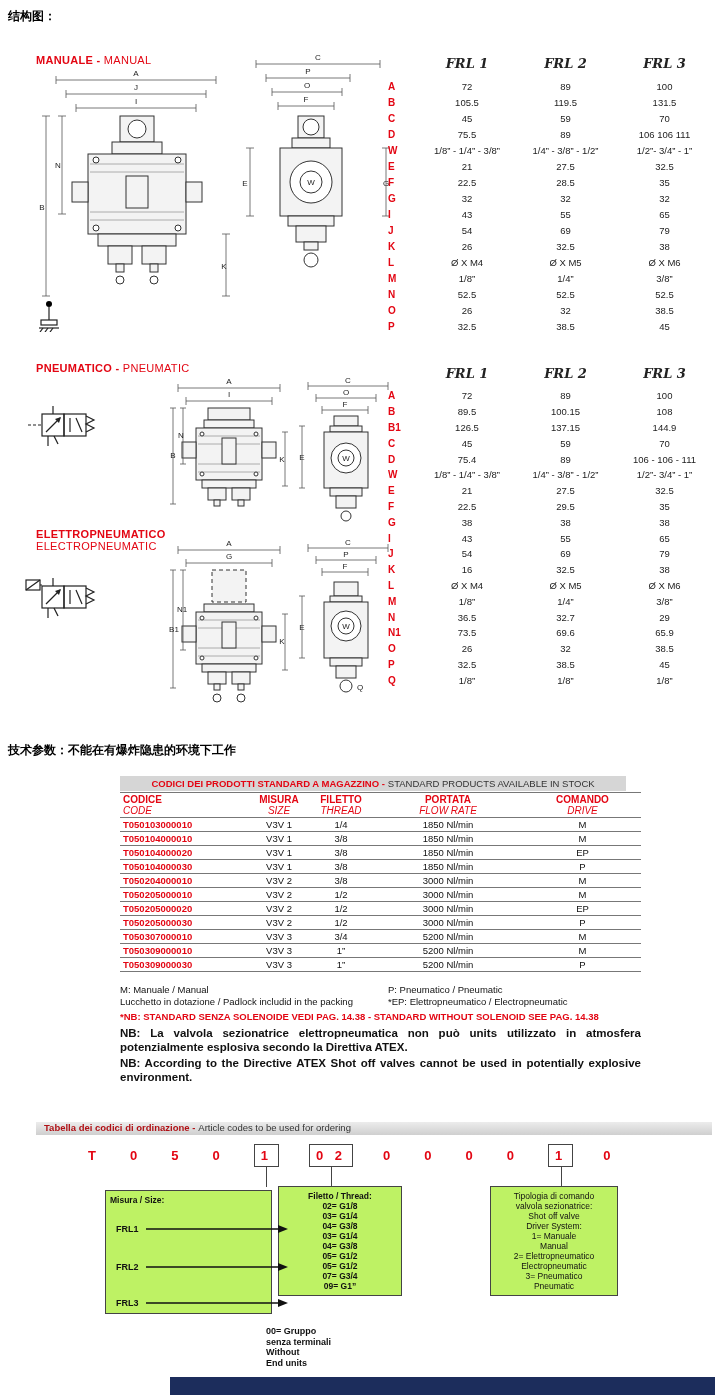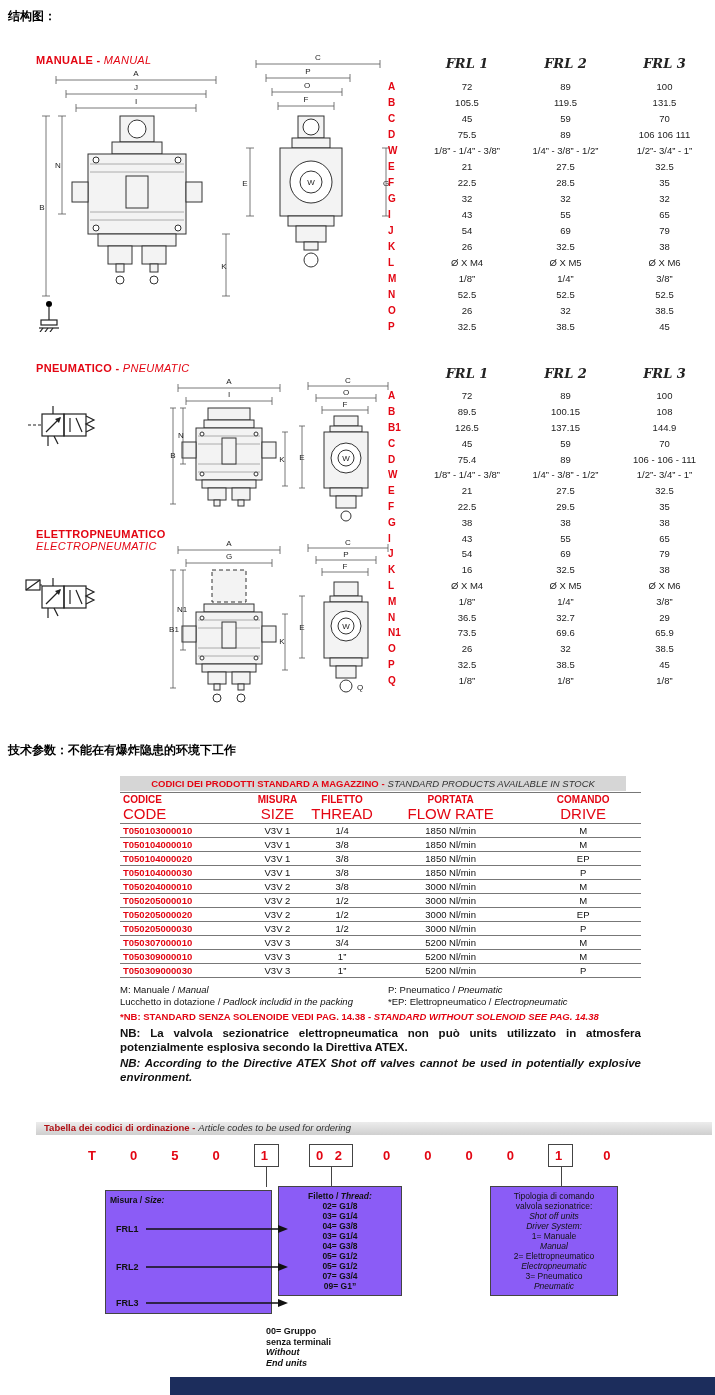--- a/index.html
+++ b/index.html
@@ -1,19 +1,19 @@
 <!DOCTYPE html>
 <html><head>
 <meta charset="utf-8">
 <style>
 *{margin:0;padding:0;box-sizing:border-box}
 body{background:#fff}
 .page{position:relative;width:715px;height:1395px;background:#fff;font-family:"Liberation Sans",sans-serif;color:#111;overflow:hidden}
 .red{color:#e30613}
-.em{font-style:italic}
+.em{}
 .b{font-weight:bold}
 .zh{position:absolute;font-size:12px;font-weight:bold;color:#000;font-family:"DejaVu Sans",sans-serif}
 .sec-label{position:absolute;font-size:11px;font-weight:bold;color:#e30613;letter-spacing:.3px}
 .sec-label .em{font-weight:normal}
 
 .draw{position:absolute}
 .draw .dim line{stroke:#555;stroke-width:.8;fill:none}
 .draw .lbl text{font-size:8px;fill:#222;text-anchor:middle;font-family:"Liberation Sans",sans-serif}
 .draw .body rect{fill:#f3f3f3;stroke:#333;stroke-width:1}
 .draw .body line{stroke:#9a9a9a;stroke-width:.8}
@@ -28,35 +28,35 @@
 .t1 tbody td{height:16px}
 .t2 tbody td{height:15.8px}
 
 .titlebar{position:absolute;background:#d6d6d6;font-size:9.5px;display:flex;align-items:center;justify-content:center;gap:3px}
 .titlebar .dk{color:#333}
 .stock{position:absolute;left:120px;top:792px;width:521px;border-collapse:collapse}
 .stock th,.stock td{border-bottom:1px solid #777;font-size:9.5px;padding:1px 3px;text-align:center}
 .stock thead th{border-top:1px solid #777}
 .stock th:first-child,.stock td:first-child{text-align:left}
 .stock .hit{color:#e30613;font-weight:bold;font-size:10px}
-.stock .hen{color:#e30613;font-size:15px;font-weight:normal}
+.stock .hen{color:#e30613;font-style:italic;font-size:10px;font-weight:normal}
 .stock td.code{color:#e30613;font-weight:bold}
 .noterow{position:absolute;left:120px;width:521px;font-size:9.5px;display:flex}
 .noterow .cell1{width:268px}
 .nbred{position:absolute;left:120px;width:521px;font-size:9.5px;color:#e30613;font-weight:bold}
 .nbblock{position:absolute;left:120px;width:521px;font-size:11.5px;font-weight:bold;text-align:justify;line-height:14px}
 
 .orderband{position:absolute;background:linear-gradient(#ececec,#cfcfcf);font-size:9.5px;display:flex;align-items:flex-start;padding-left:8px;gap:3px}
 .orderband .t1c{color:#b01116;font-weight:bold}
 .orderband .dk{color:#333}
 .coderow{position:absolute;left:88px;top:1144px;display:flex;gap:30px;align-items:center;color:#e30613;font-weight:bold;font-size:13px}
 .codechar{position:relative;display:inline-block;min-width:10px;text-align:center;letter-spacing:4px}
 .codechar.boxed{border:1px solid #444;padding:3px 6px}
 .codechar.boxed::after{content:"";position:absolute;top:100%;left:50%;width:1px;height:21px;background:#444}
-.obox{position:absolute;border:1px solid #444;background:#8b5cf6;font-size:8.5px;line-height:10px;padding:4px;text-align:center}
+.obox{position:absolute;border:1px solid #444;background:#bef264;font-size:8.5px;line-height:10px;padding:4px;text-align:center}
 .obox .ln{white-space:nowrap}
 .obox .group{font-weight:bold}
 .obox .hd{font-weight:bold}
 .frl{position:absolute;font-size:9px;font-weight:bold;color:#111}
 .threadnote{position:absolute;font-size:9px;line-height:10.5px;text-align:left;font-weight:bold}
 .threadnote .em{font-weight:bold}
 .footerbar{position:absolute;left:170px;top:1377px;width:545px;height:18px;background:#1c2d5c}
 .arrowsvg{position:absolute;pointer-events:none}
 .arrowsvg line{stroke:#111;stroke-width:1.4}
 .arrowsvg polygon{fill:#111}
@@ -819,21 +819,21 @@
   <div class="threadnote" style="left:266px;top:1326px;width:148px">
       <div class="ln">00= Gruppo</div>
       <div class="ln">senza terminali</div>
       <div class="ln em">Without</div>
       <div class="ln em">End units</div>
     </div>
 
   <div class="obox" style="left:490px;top:1186px;width:128px">
       <div class="ln">Tipologia di comando</div>
       <div class="ln">valvola sezionatrice:</div>
-      <div class="ln em">Shot off units</div>
+      <div class="ln em">Shot off valve</div>
       <div class="ln em">Driver System:</div>
       <div class="ln">1= Manuale</div>
       <div class="ln em">Manual</div>
       <div class="ln">2= Elettropneumatico</div>
       <div class="ln em">Electropneumatic</div>
       <div class="ln">3= Pneumatico</div>
       <div class="ln em">Pneumatic</div>
     </div>
 
   <svg class="arrowsvg" style="left:100px;top:1185px;width:320px;height:140px" viewBox="0 0 320 140">

